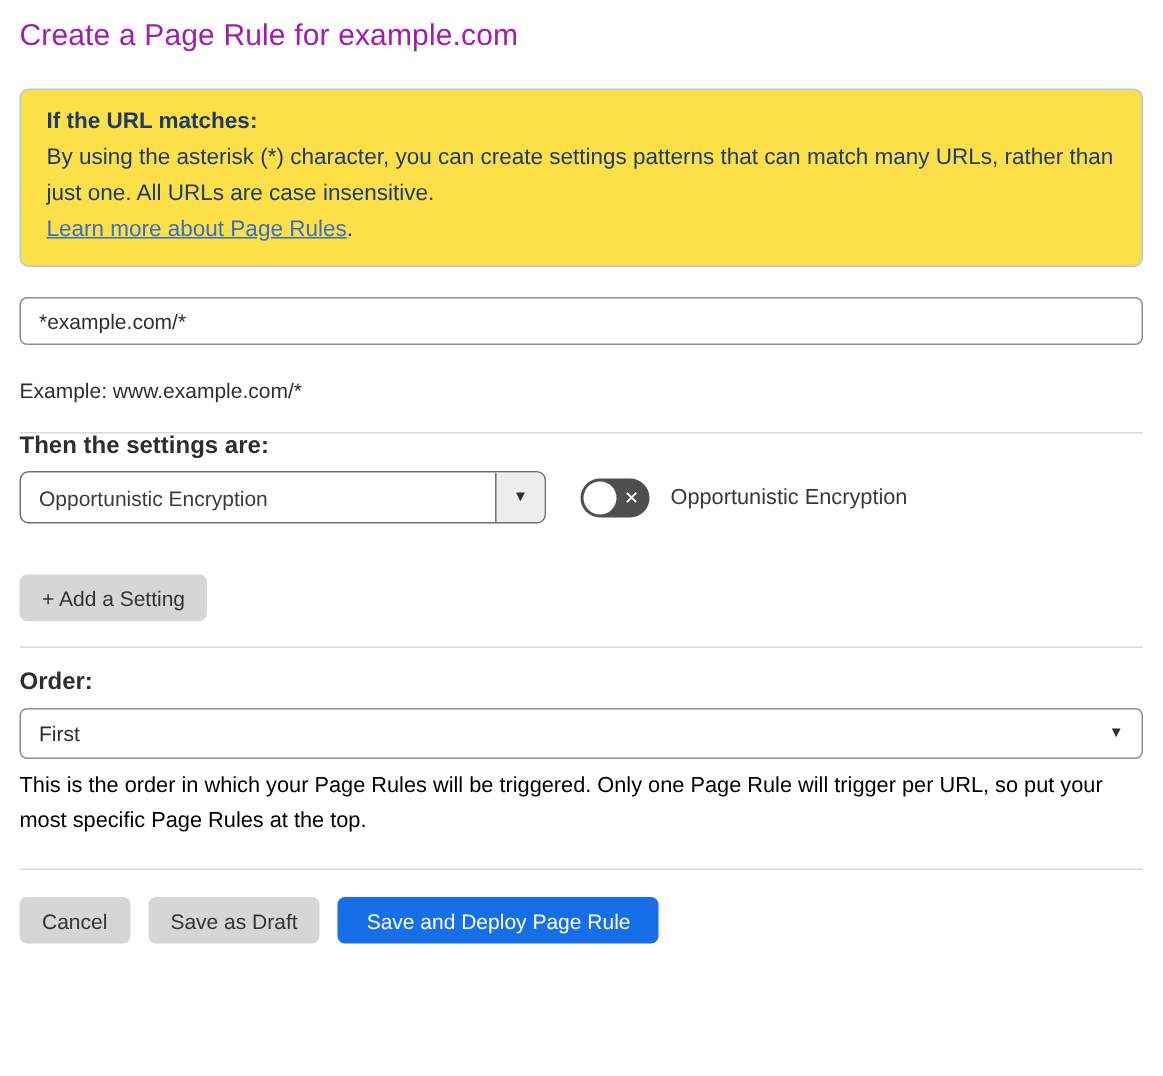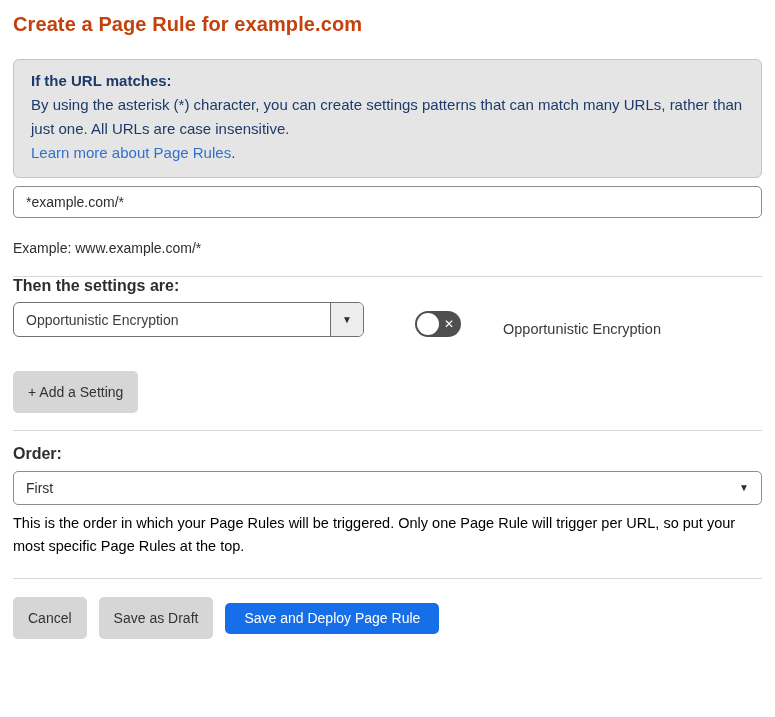--- a/index.html
+++ b/index.html
@@ -9,49 +9,50 @@
     height: 717px;
     font-family: "Liberation Sans", sans-serif;
     color: #303030;
     overflow: hidden;
   }
   .page { padding: 13px 13px 0 13px; }
 
   h1.page-title {
     font-size: 20px;
     line-height: 23px;
-    font-weight: 700;
-    color: #c2410c;
+    font-weight: 400;
+    color: #a21caf;
     letter-spacing: .1px;
   }
 
   .info-box {
     margin-top: 23px;
-    background: #e5e5e5;
+    background: #fde047;
     border: 1px solid #abc9ea;
     border-radius: 6px;
     padding: 9px 17px 12px 17px;
     font-size: 15px;
     line-height: 24px;
     color: #1d3a6b;
   }
   .info-box .info-title { font-weight: 700; }
   .info-box a.info-link {
     color: #3370cc;
+    text-decoration: underline;
     cursor: pointer;
   }
 
   .field-label {
     display: block;
     margin-top: 26px;
     font-size: 14px;
     color: #2f2f2f;
   }
   input.text-input {
-    margin-top: 8px;
+    margin-top: 20px;
     width: 100%;
     height: 32px;
     border: 1px solid #8d8d8d;
     border-radius: 5px;
     padding: 0 12px;
     font-size: 14px;
     font-family: "Liberation Sans", sans-serif;
     color: #2f2f2f;
     background: #fff;
     outline: none;
@@ -70,23 +71,22 @@
 
   h2.section-heading {
     font-size: 16px;
     font-weight: 700;
     color: #2e2e2e;
   }
 
   .setting-row {
     margin-top: 7px;
     display: flex;
-    align-items: flex-end;
+    align-items: center;
     height: 35px;
-    gap: 28px;
   }
   .combo {
     width: 351px;
     height: 35px;
     border: 1px solid #707070;
     border-radius: 6px;
     background: #ffffff;
     display: flex;
     align-items: stretch;
     overflow: hidden;
@@ -139,21 +139,21 @@
     font-size: 12px;
     line-height: 1;
   }
   .toggle-label {
     margin-left: 14px;
     font-size: 14.5px;
     color: #3a3a3a;
   }
 
   button.gray-btn {
-    height: 42px;
+    height: 31px;
     padding: 0 15px;
     background: #d6d6d6;
     border: none;
     border-radius: 5px;
     font-family: "Liberation Sans", sans-serif;
     font-size: 14px;
     color: #333333;
     cursor: pointer;
   }
   .add-setting-wrap { margin-top: 34px; }

